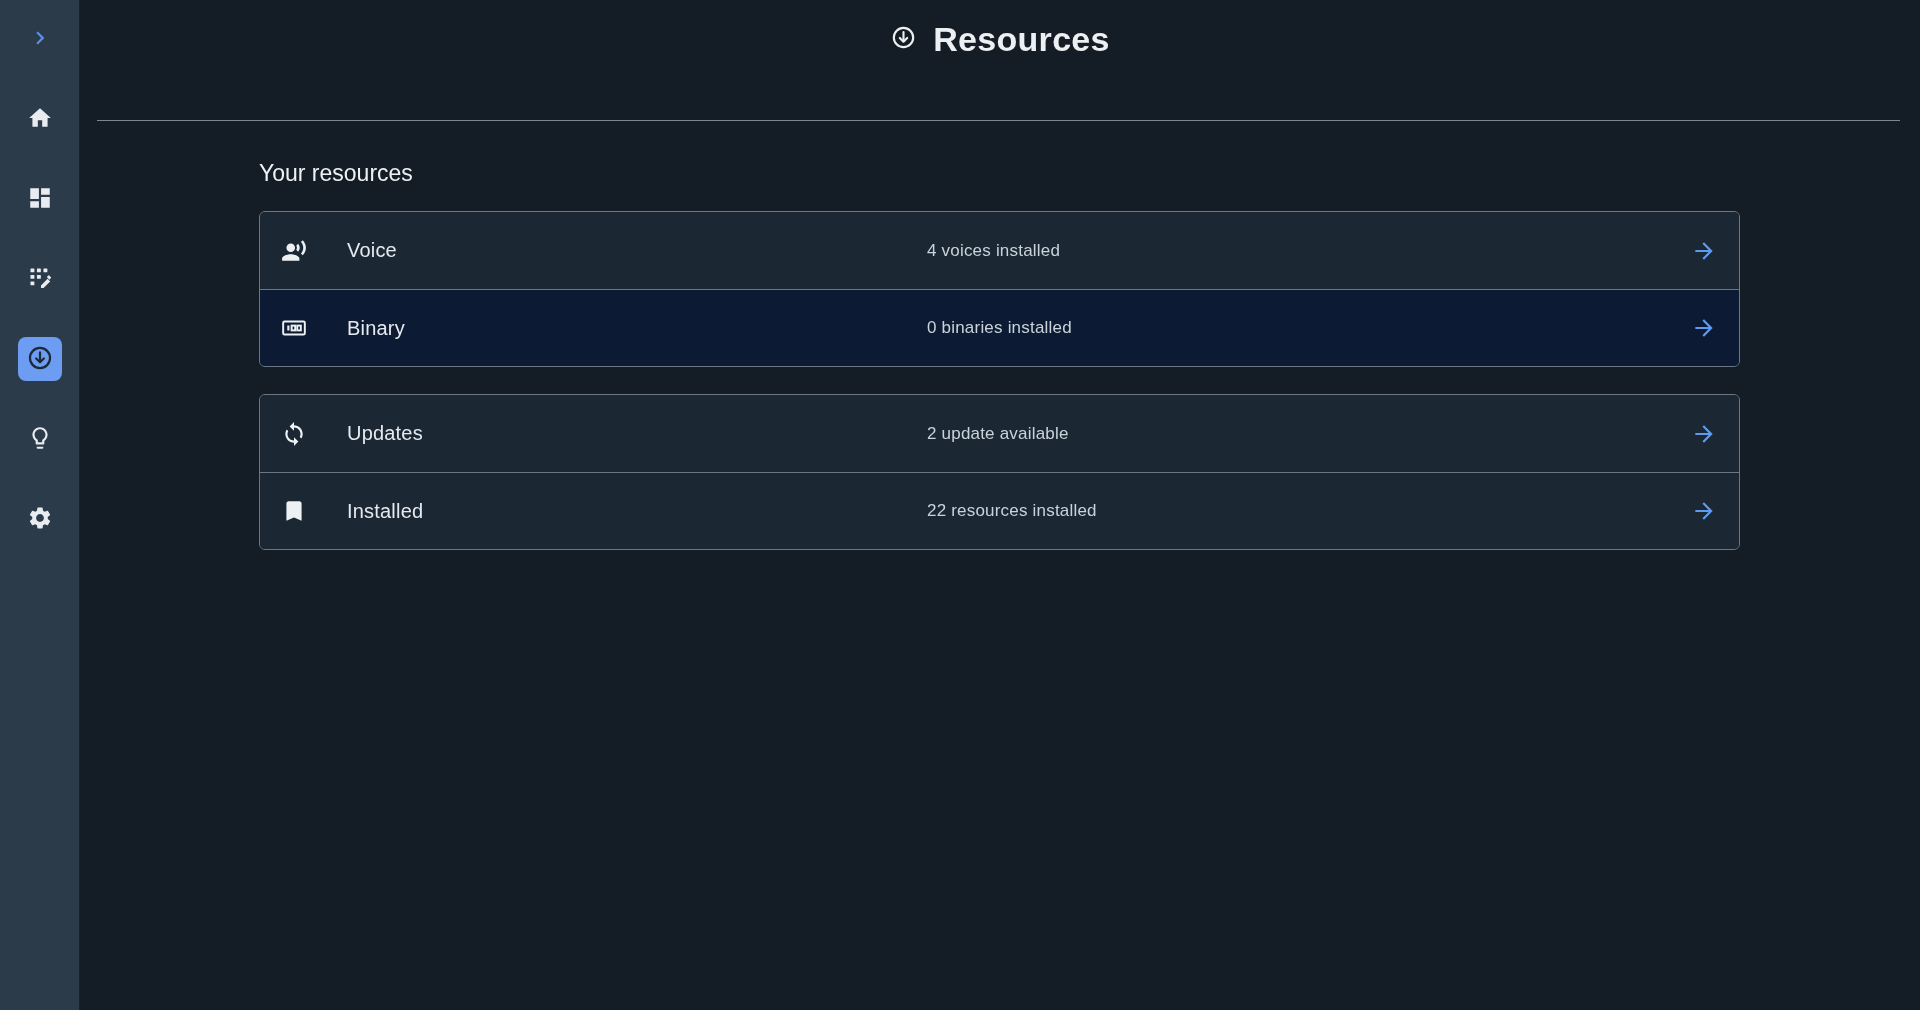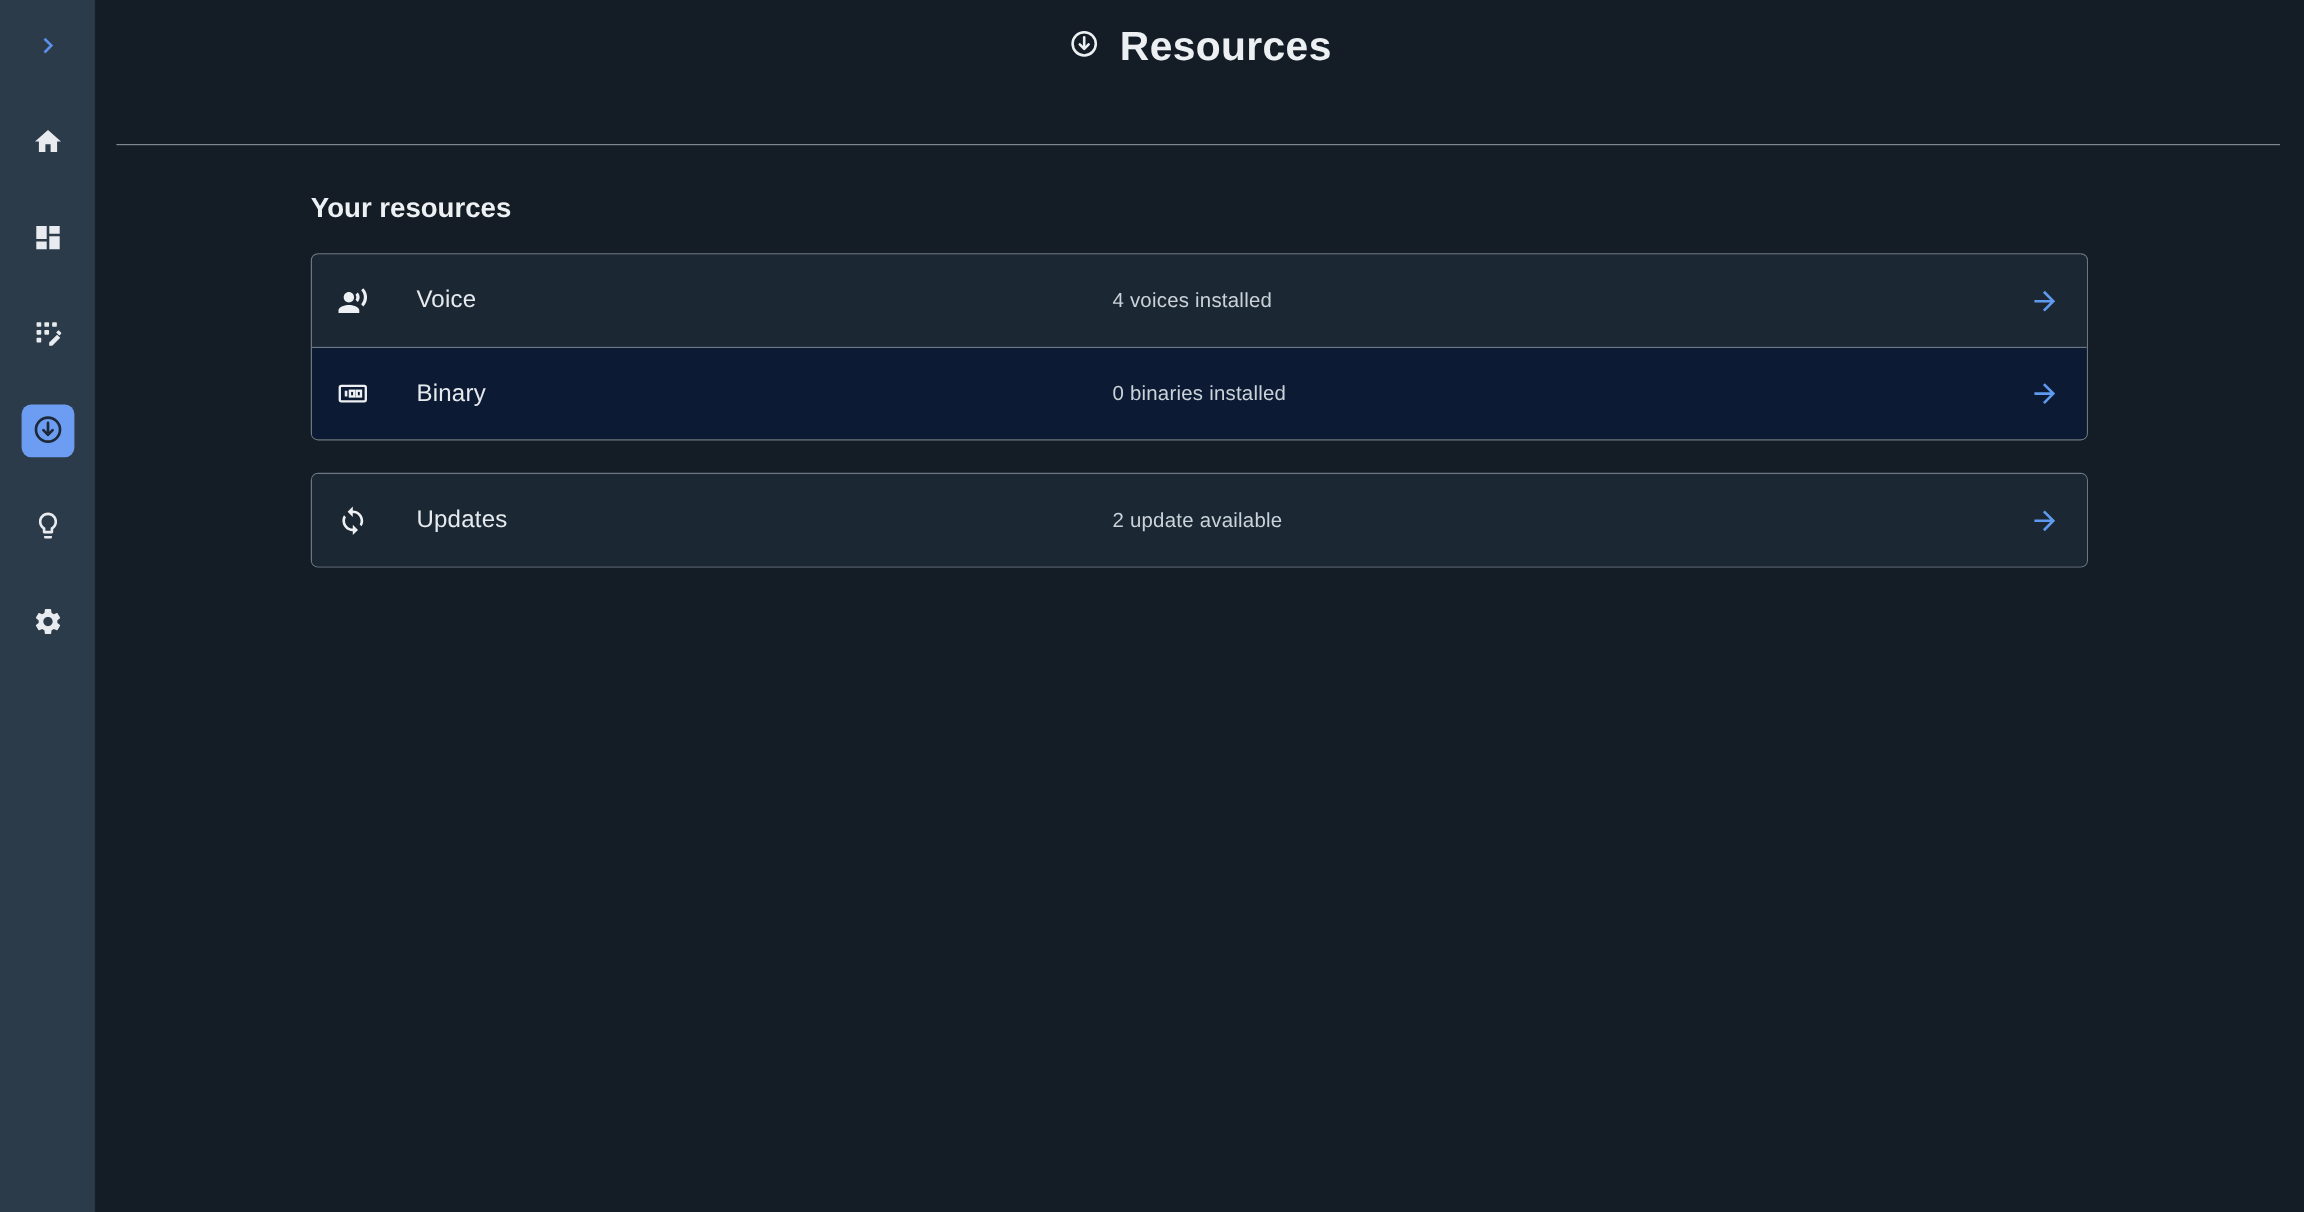--- a/index.html
+++ b/index.html
@@ -37,21 +37,21 @@
     display:flex; align-items:center; justify-content:center; gap:16px;
   }
   .page-header svg { width:27px; height:27px; }
   .page-title { font-size:34px; font-weight:700; color:#edf0f3; letter-spacing:0.3px; }
   .divider {
     border:none; border-top:1px solid #7c8793;
     margin:58px 20px 0 17px;
   }
   .content { margin-left:179px; width:1481px; }
   .section-title {
-    margin-top:38px; font-size:23px; font-weight:700; color:#eef1f4; line-height:28px;
+    margin-top:38px; font-size:23px; font-weight:400; color:#eef1f4; line-height:28px;
   }
   .card {
     margin-top:24px;
     border:1px solid var(--border_color, #6c7783);
     border-radius:6px; overflow:hidden;
   }
   .card + .card { margin-top:27px; }
   .row {
     position:relative; height:77px;
     display:flex; align-items:center;
@@ -199,16 +199,30 @@
         </span>
         <span class="row-label">Updates</span>
         <span class="row-status">2 update available</span>
         <span class="row-arrow">
           <svg viewBox="0 0 24 24" fill="#5e9bf0">
               <path d="M12 4l-1.41 1.41L16.17 11H4v2h12.17l-5.58 5.59L12 20l8-8z"></path>
             </svg>
         </span>
       </div>
 
+      <div class="row">
+        <span class="row-icon">
+          <svg viewBox="0 0 24 24" fill="#eef1f4">
+              <path d="M17 3H7c-1.1 0-2 .9-2 2v16l7-3 7 3V5c0-1.1-.9-2-2-2z"></path>
+            </svg>
+        </span>
+        <span class="row-label">Installed</span>
+        <span class="row-status">22 resources installed</span>
+        <span class="row-arrow">
+          <svg viewBox="0 0 24 24" fill="#5e9bf0">
+              <path d="M12 4l-1.41 1.41L16.17 11H4v2h12.17l-5.58 5.59L12 20l8-8z"></path>
+            </svg>
+        </span>
+      </div>
 
     </div>
   </section>
 </div>
 
 </body></html>

